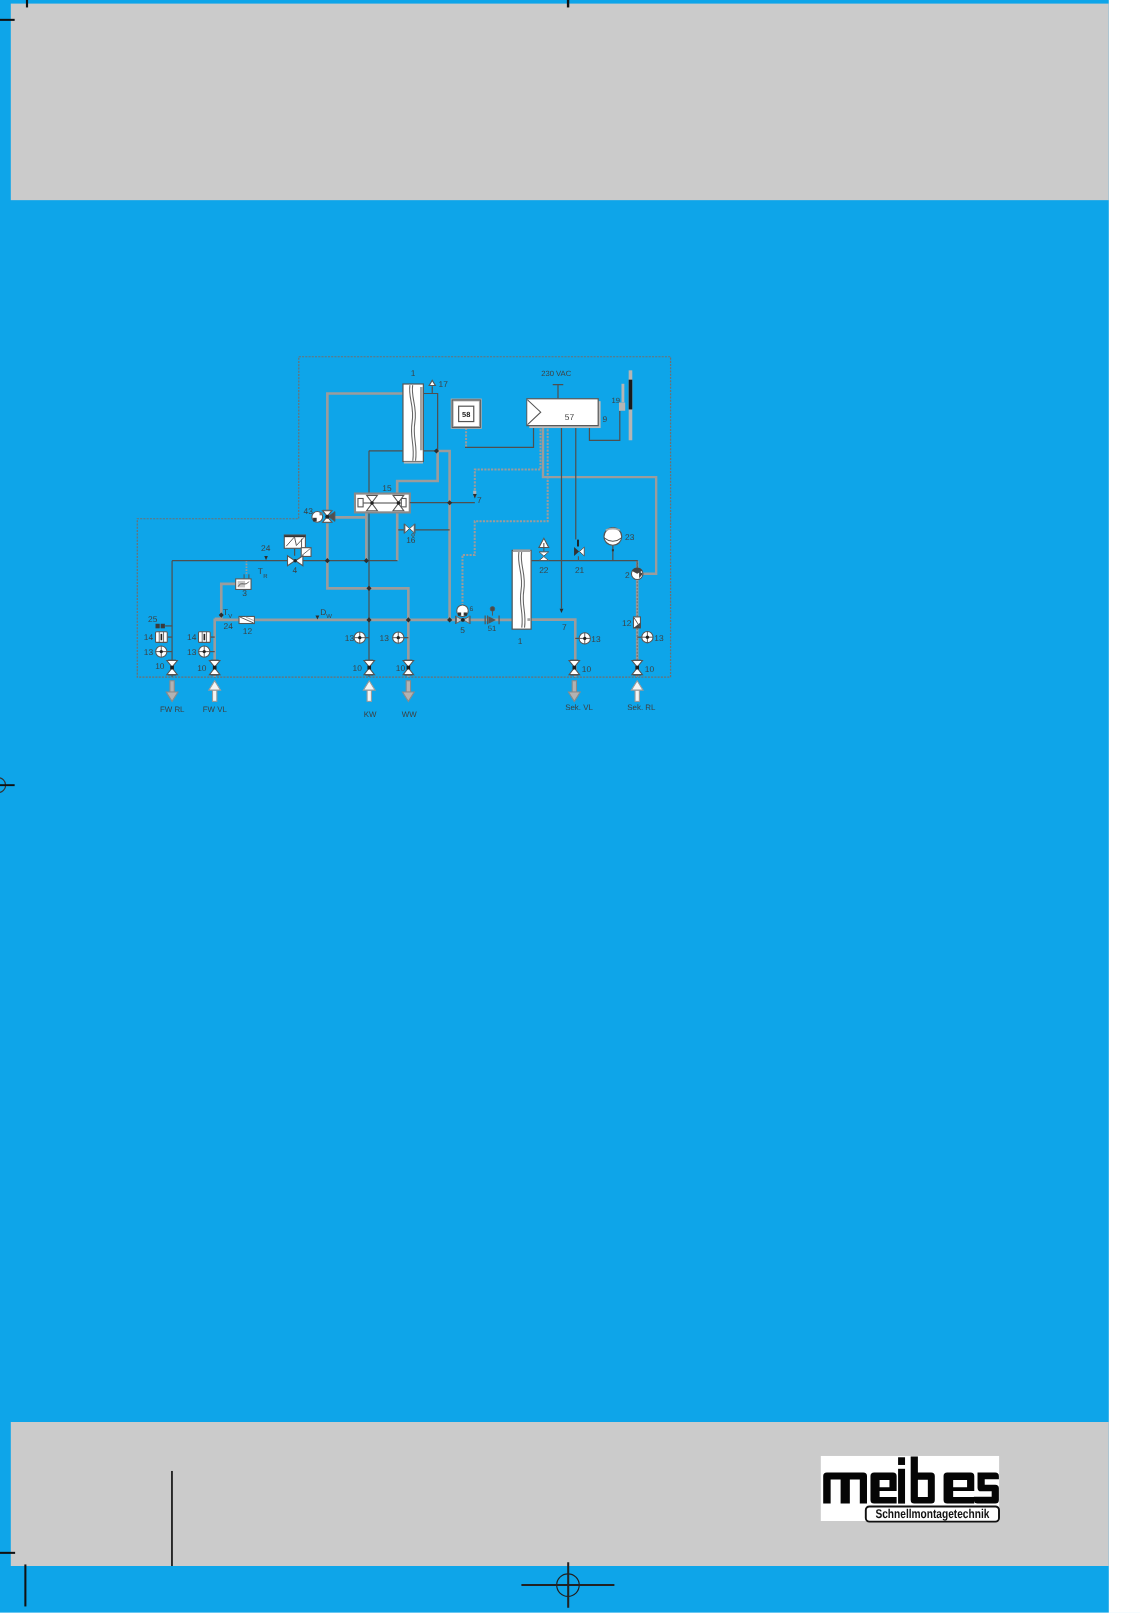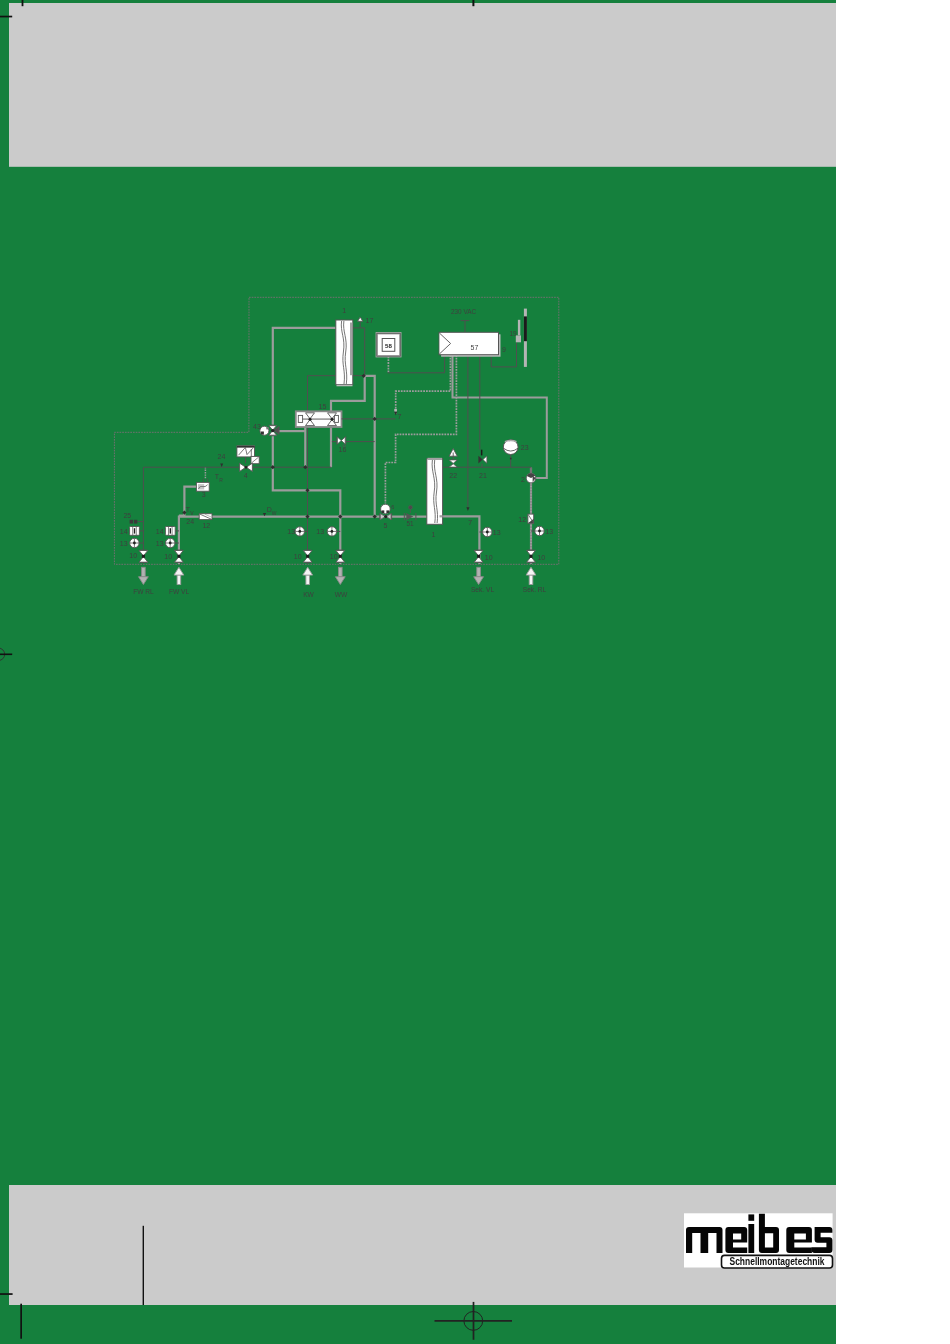--- a/index.html
+++ b/index.html
@@ -1,16 +1,16 @@
 <!DOCTYPE html>
 <html><head>
 <meta charset="utf-8">
 <style>
   html,body{margin:0;padding:0;background:#ffffff;}
-  #page{position:relative;width:836px;height:1344px;background:#15803d;overflow:hidden;
+  #page{position:relative;width:924px;height:1344px;background:#0ea5e9;overflow:hidden;
         font-family:"Liberation Sans", sans-serif;-webkit-font-smoothing:antialiased;}
   svg{position:absolute;left:0;top:0;}
 </style>
 </head>
 <body>
 <div id="page">
 <svg width="950" height="1344" viewBox="0 0 950 1344" xmlns="http://www.w3.org/2000/svg">
 
 <rect x="9" y="3" width="928.5" height="163.8" fill="#cbcbcb"></rect>
 

